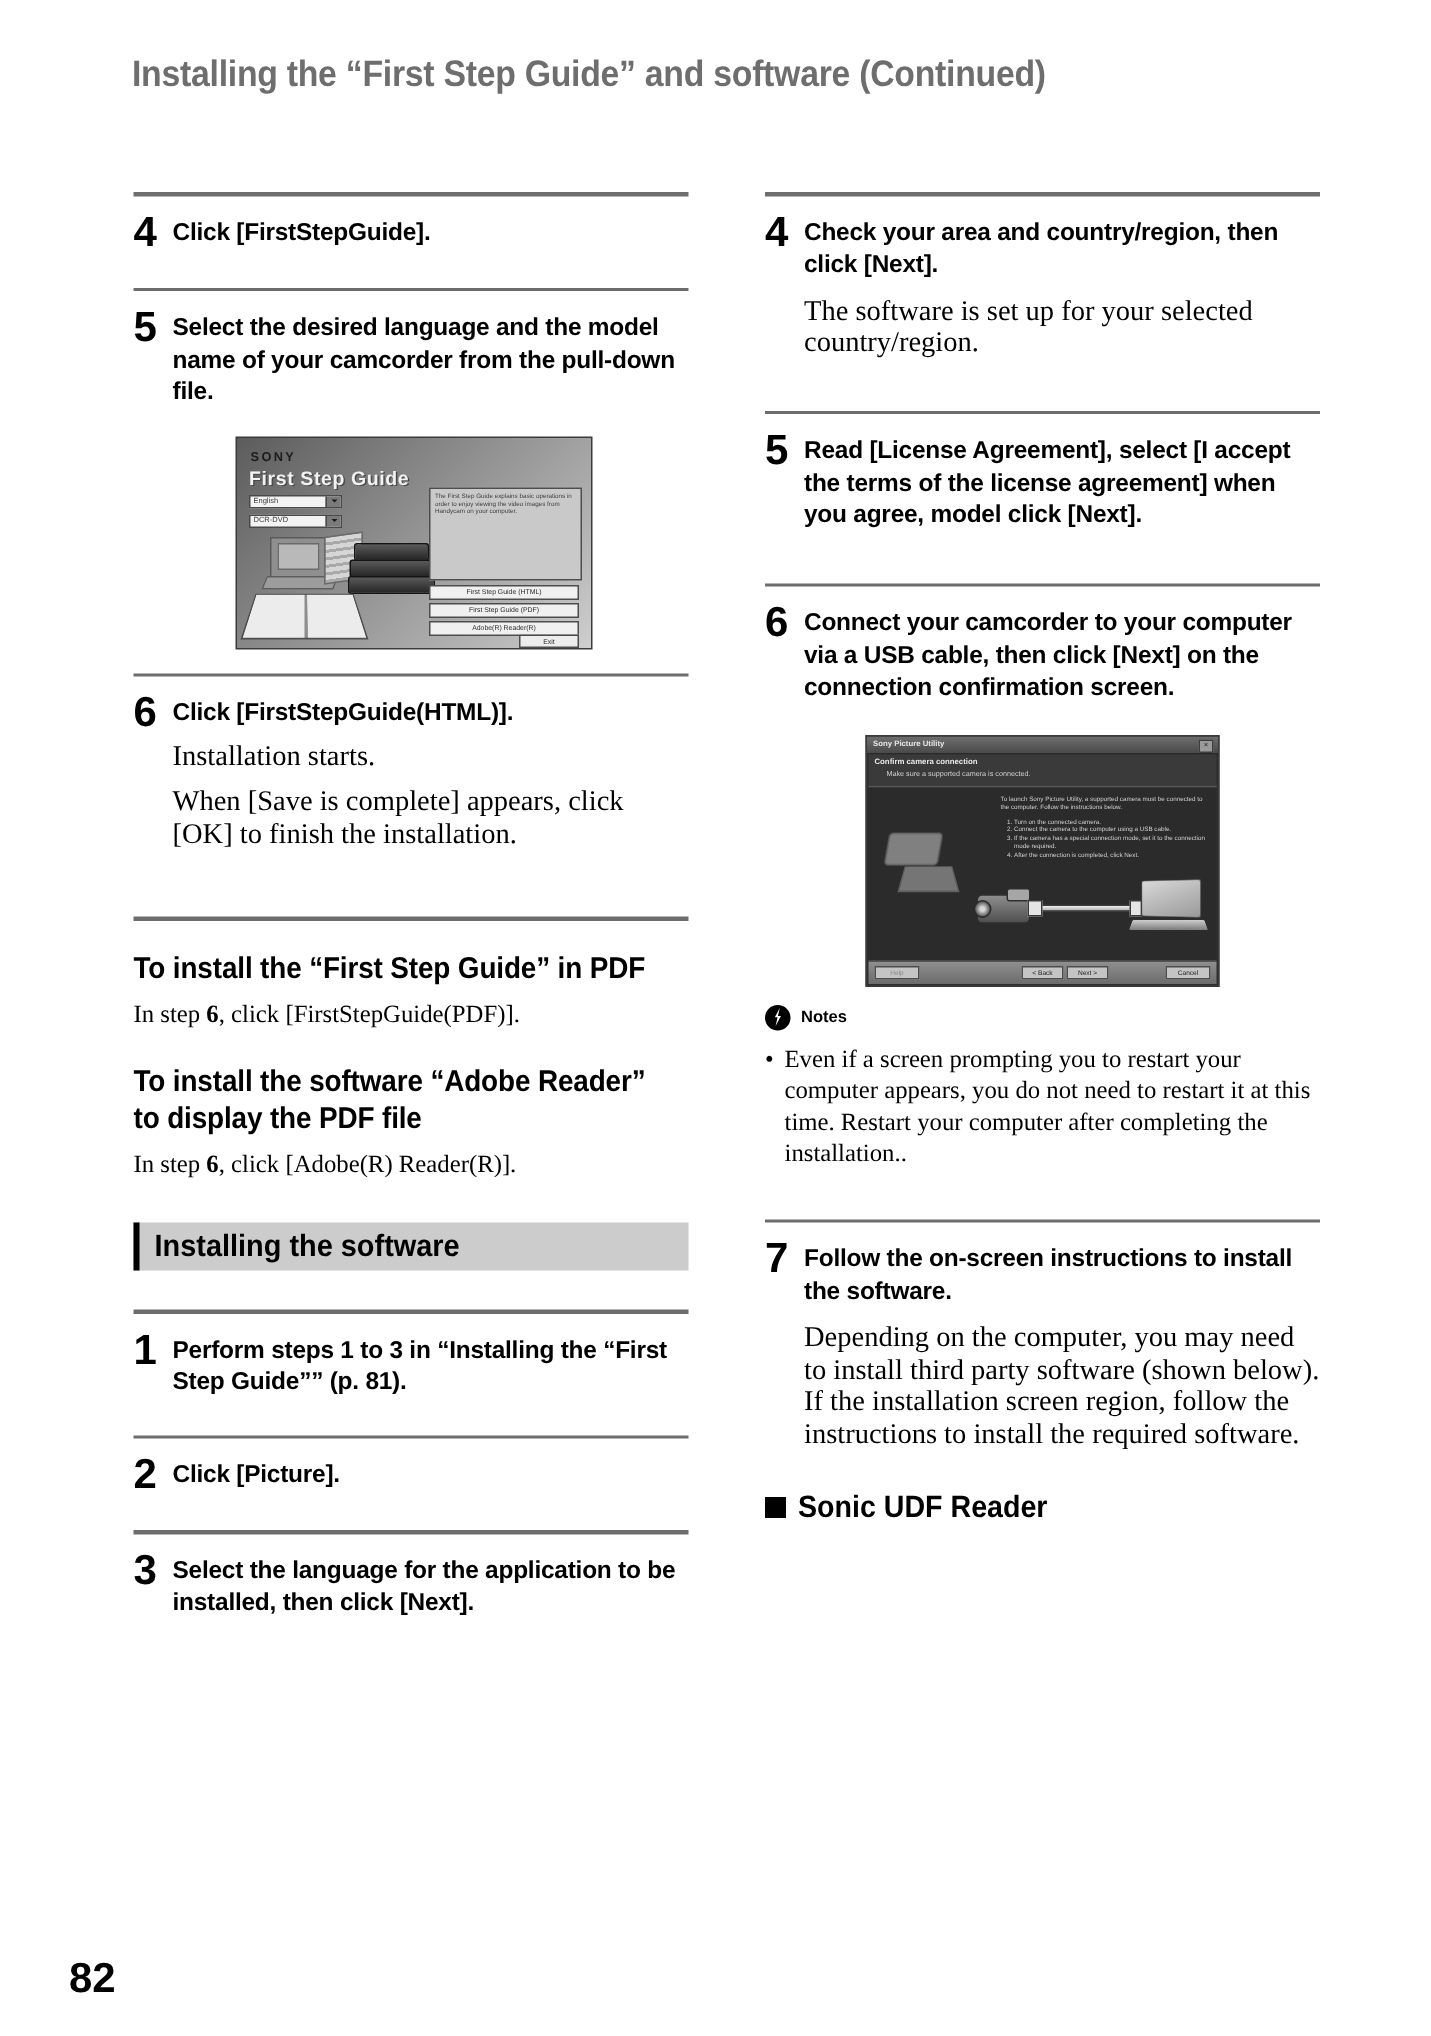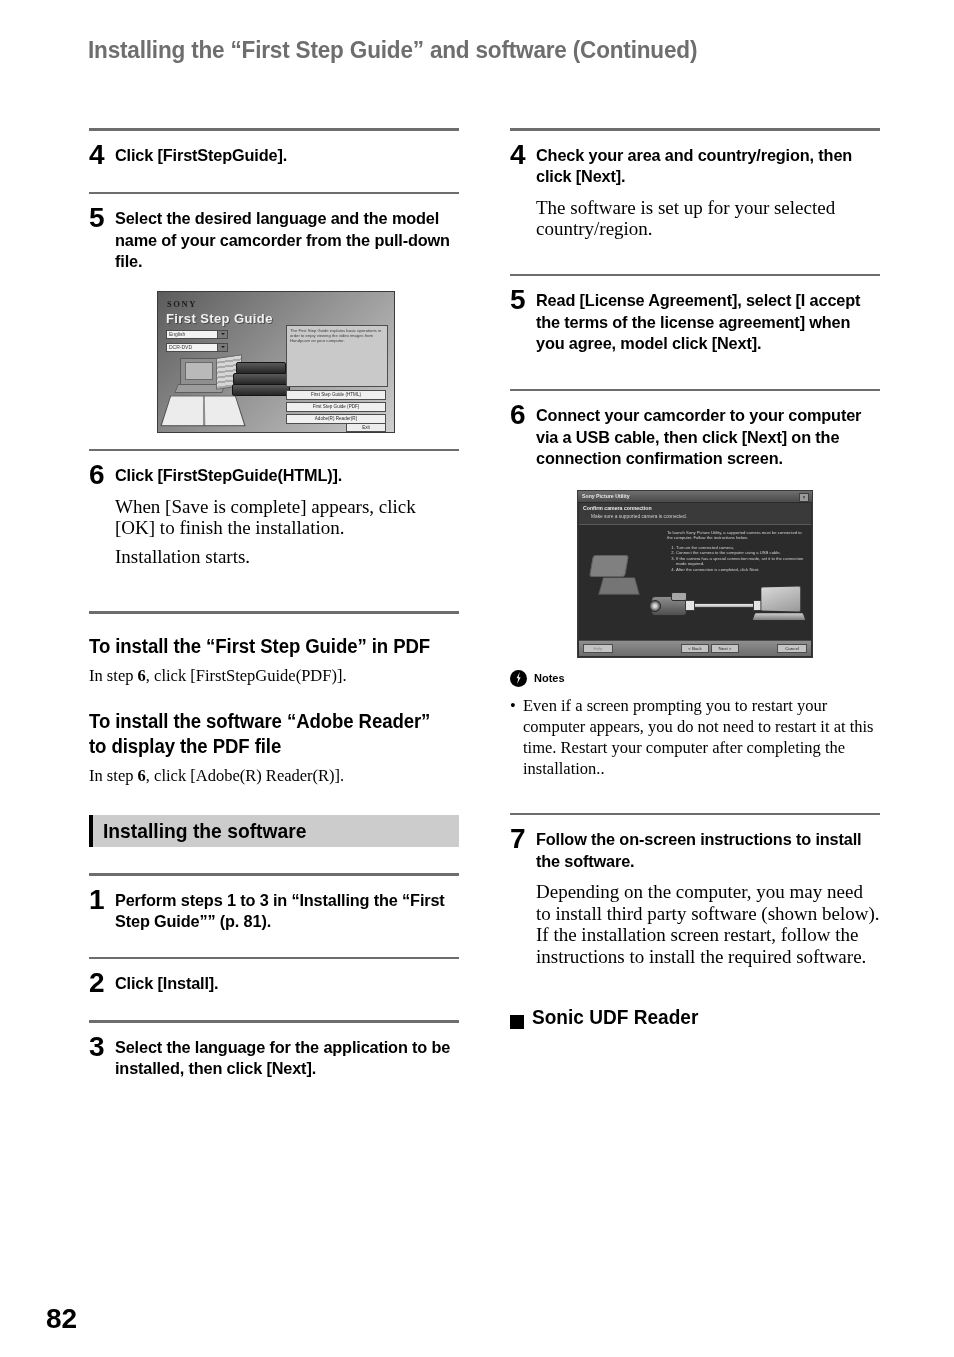--- a/index.html
+++ b/index.html
@@ -154,23 +154,23 @@
     margin-top: 8px;
     font-family: "Liberation Serif", serif;
     font-size: 16.5px;
     line-height: 21px;
   }
   .note-bullet { width: 13px; flex: 0 0 13px; }
 
   
   .sq-head {
     display: flex;
-    align-items: flex-end;
+    align-items: center;
     gap: 8px;
-    margin-top: 38px;
+    margin-top: 26px;
   }
   .sq-mark {
     width: 14px; height: 14px;
     background: #000;
     flex: 0 0 14px;
   }
   .sq-label {
     font-family: "Liberation Sans Narrow", "Liberation Sans", sans-serif;
     font-weight: bold;
     font-size: 20.5px;
@@ -196,21 +196,21 @@
     height: 142px;
     margin: 18px 0 0 68px;
     background: linear-gradient(135deg,#5c5c5c 0%, #7e7e7e 30%, #9a9a9a 55%, #b5b5b5 80%, #cfcfcf 100%);
     border: 1px solid #3b3b3b;
     box-sizing: border-box;
     overflow: hidden;
   }
   .s1-sony {
     position: absolute;
     left: 9px; top: 7px;
-    font-family: Liberation Serif, serif;
+    font-family: Liberation Sans, sans-serif;
     font-weight: bold;
     font-size: 8.5px;
     letter-spacing: 1.6px;
     color: #1c1c1c;
   }
   .s1-title {
     position: absolute;
     left: 8px; top: 19px;
     font-family: "Liberation Sans", sans-serif;
     font-weight: bold;
@@ -609,22 +609,22 @@
     <div class="s1-btn s1-b3">Adobe(R) Reader(R)</div>
     <div class="s1-exit">Exit</div>
   </div>
 
   <div class="gap-sm"></div>
   <div class="rule"></div>
   <div class="step">
     <div class="step-num">6</div>
     <div class="step-body">
       <div class="step-head">Click [FirstStepGuide(HTML)].</div>
+      <div class="step-text tight">Installation starts.</div>
       <div class="step-text">When [Save is complete] appears, click [OK] to finish the installation.</div>
-      <div class="step-text tight">Installation starts.</div>
     </div>
   </div>
 
   <div class="gap-xl"></div>
   <div class="rule"></div>
 
   <div style="height:20px"></div>
   <div class="subhead">To install the “First Step Guide” in PDF</div>
   <div class="sub-body"><span>In step </span><b>6</b><span>, click [FirstStepGuide(PDF)].</span></div>
 
@@ -644,21 +644,21 @@
     <div class="step-body">
       <div class="step-head">Perform steps 1 to 3 in “Installing the “First Step Guide”” (p. 81).</div>
     </div>
   </div>
 
   <div class="gap-md"></div>
   <div class="rule"></div>
   <div class="step">
     <div class="step-num">2</div>
     <div class="step-body">
-      <div class="step-head">Click [Install].</div>
+      <div class="step-head">Click [Picture].</div>
     </div>
   </div>
 
   <div class="gap-md"></div>
   <div class="rule"></div>
   <div class="step">
     <div class="step-num">3</div>
     <div class="step-body">
       <div class="step-head">Select the language for the application to be installed, then click [Next].</div>
     </div>
@@ -747,21 +747,21 @@
     <span class="note-bullet">•</span>
     <span>Even if a screen prompting you to restart your computer appears, you do not need to restart it at this time. Restart your computer after completing the installation..</span>
   </div>
 
   <div class="gap-lg"></div>
   <div class="rule"></div>
   <div class="step">
     <div class="step-num">7</div>
     <div class="step-body">
       <div class="step-head">Follow the on-screen instructions to install the software.</div>
-      <div class="step-text">Depending on the computer, you may need to install third party software (shown below). If the installation screen restart, follow the instructions to install the required software.</div>
+      <div class="step-text">Depending on the computer, you may need to install third party software (shown below). If the installation screen region, follow the instructions to install the required software.</div>
     </div>
   </div>
 
   <div class="sq-head">
     <span class="sq-mark"></span>
     <span class="sq-label">Sonic UDF Reader</span>
   </div>
 
 </div>
 

